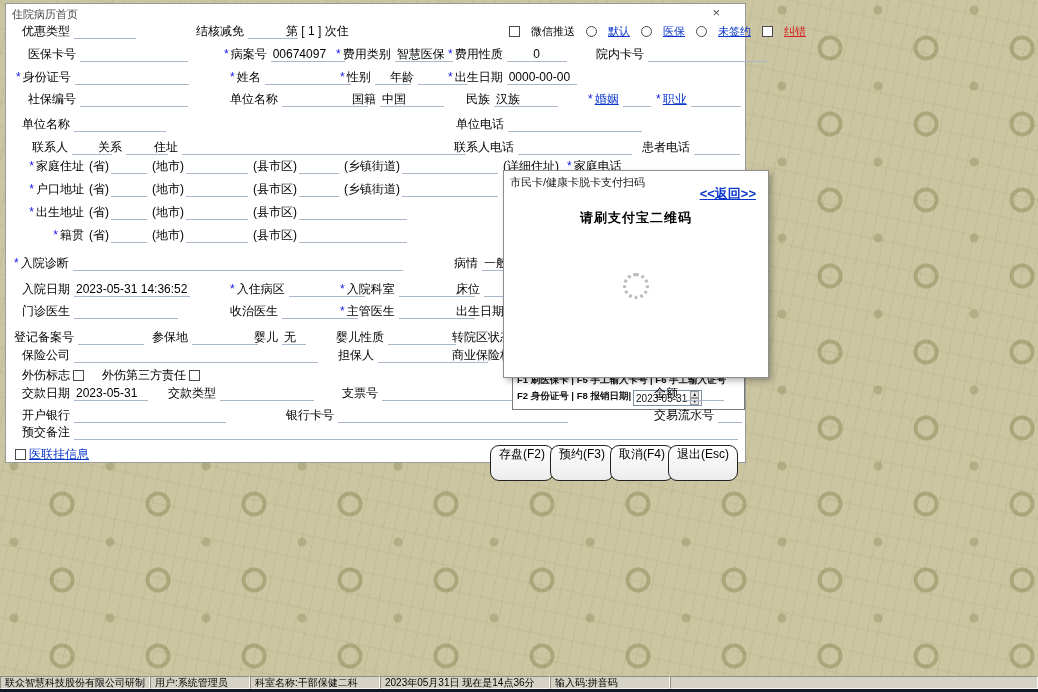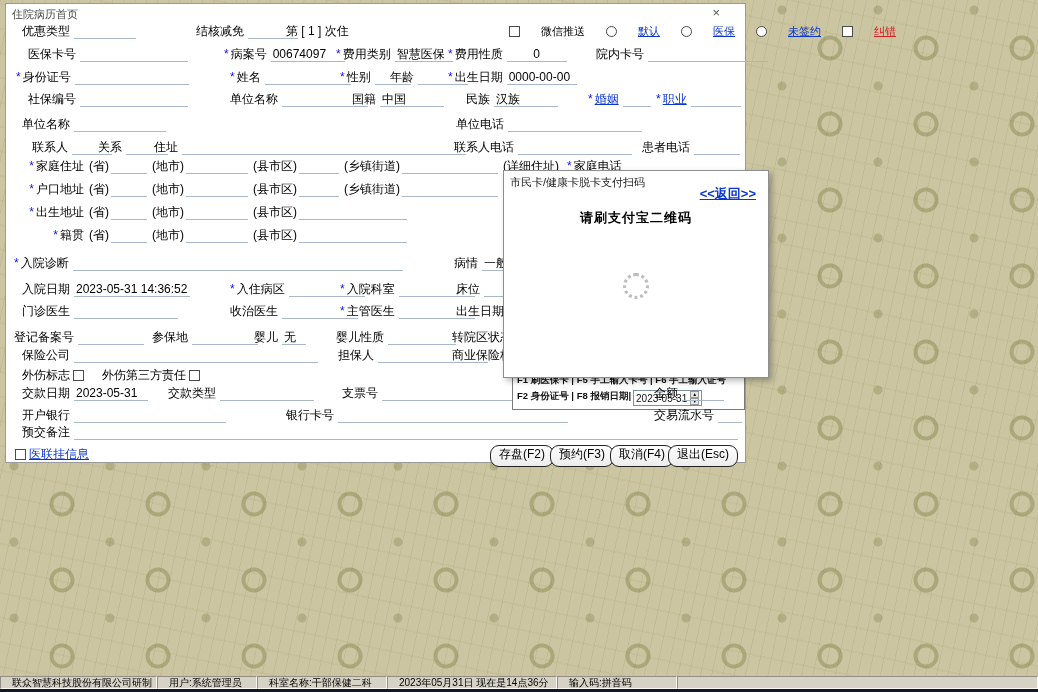--- a/index.html
+++ b/index.html
@@ -18,39 +18,39 @@
 .lb{line-height:15px}
 .ul{display:inline-block;border-bottom:1px solid #a9b7c9;height:15px;line-height:15px;margin-left:4px;padding:0 2px;font-size:12px}
 .ctr{text-align:center}
 .st{font-style:normal;color:#1414e6;margin-right:2px;line-height:15px}
 .lbw{display:inline-block;width:70px;text-align:right;line-height:15px;flex:none}
 .ann{margin-left:5px;line-height:15px}
 .lnk{color:#0a36cc;text-decoration:underline;cursor:pointer;line-height:15px}
 .lnkr{color:#d42222;text-decoration:underline;cursor:pointer;line-height:15px}
 .cb{width:11px;height:11px;border:1px solid #4a4a4a;background:#fff;flex:none;margin:0 3px 2px 3px;display:inline-block}
 .rd{width:11px;height:11px;border:1px solid #4a4a4a;border-radius:50%;background:#fff;flex:none;margin:0 3px 2px 3px;display:inline-block}
-.btn{position:absolute;height:22px;border:1px solid #222;border-radius:9px;background:linear-gradient(#ffffff,#ececec);font-size:12px;text-align:center;line-height:17px;cursor:pointer;padding:0 8px}
+.btn{position:absolute;height:36px;border:1px solid #222;border-radius:9px;background:linear-gradient(#ffffff,#ececec);font-size:12px;text-align:center;line-height:17px;cursor:pointer;padding:0 8px}
 #notice{position:absolute;left:509px;top:351px;font-size:12.5px;color:#f03e2d;z-index:21;white-space:nowrap}
 #fpanel{position:absolute;left:506px;top:366px;width:233px;height:40px;border:1px solid #7a7a7a;z-index:22;font-size:9.5px;font-weight:bold;color:#111;background:transparent}
 #fpanel .l1{position:absolute;left:4px;top:3px;white-space:nowrap}
 #fpanel .l2{position:absolute;left:4px;top:19px;display:flex;white-space:nowrap}
 .datebox{display:inline-flex;align-items:center;border:1px solid #7d8fa3;background:#fff;height:16px;padding:0 2px;margin-left:2px;font-weight:normal;font-size:10px}
 .spinbtns{display:inline-flex;flex-direction:column;margin-left:3px}
 .spinbtns span{font-size:5px;line-height:5px;border:1px solid #999;background:#e8e8e8;padding:0 1px;cursor:pointer}
 #popup{position:absolute;left:503px;top:170px;width:266px;height:208px;background:#fff;border:1px solid #8e8e8e;box-shadow:3px 3px 6px rgba(0,0,0,.28);z-index:40}
 .pp-title{position:absolute;left:6px;top:4px;font-size:11px;color:#222}
 .pp-back{position:absolute;right:12px;top:15px;font-size:13px;font-weight:bold}
 .pp-msg{position:absolute;left:0;right:0;top:38px;text-align:center;font-size:13px;font-weight:bold;letter-spacing:1px}
 .loader{position:absolute;left:50%;top:102px;width:26px;height:26px;margin-left:-13px;border:3px dotted #bcbcbc;border-radius:50%;animation:spin 1.5s linear infinite}
 @keyframes spin{to{transform:rotate(360deg)}}
 #statusbar{position:absolute;left:0;top:676px;width:1038px;height:13px;background:#d6d2c6;display:flex;z-index:60;font-size:10px}
-.sbp{border:1px solid;border-color:#918d80 #faf8f0 #faf8f0 #918d80;line-height:10px;padding:1px 4px 0 11px;white-space:nowrap;overflow:hidden}
+.sbp{border:1px solid;border-color:#918d80 #faf8f0 #faf8f0 #918d80;line-height:10px;padding:1px 4px 0 4px;white-space:nowrap;overflow:hidden}
 .sbp.fill{flex:1}
 #bstrip{position:absolute;left:0;top:689px;width:1038px;height:3px;background:#0e1a2a;z-index:60}
-.grp{gap:18px;font-size:11px}
+.grp{gap:8px;font-size:11px}
 .grp .lb,.grp .lnk,.grp .lnkr{font-size:11px}
 </style>
 </head>
 <body>
 
 <div id="wallpaper"></div>
 
 <div id="dlg">
   <div class="dlg-title">住院病历首页</div>
   <div class="dlg-close">×</div>

